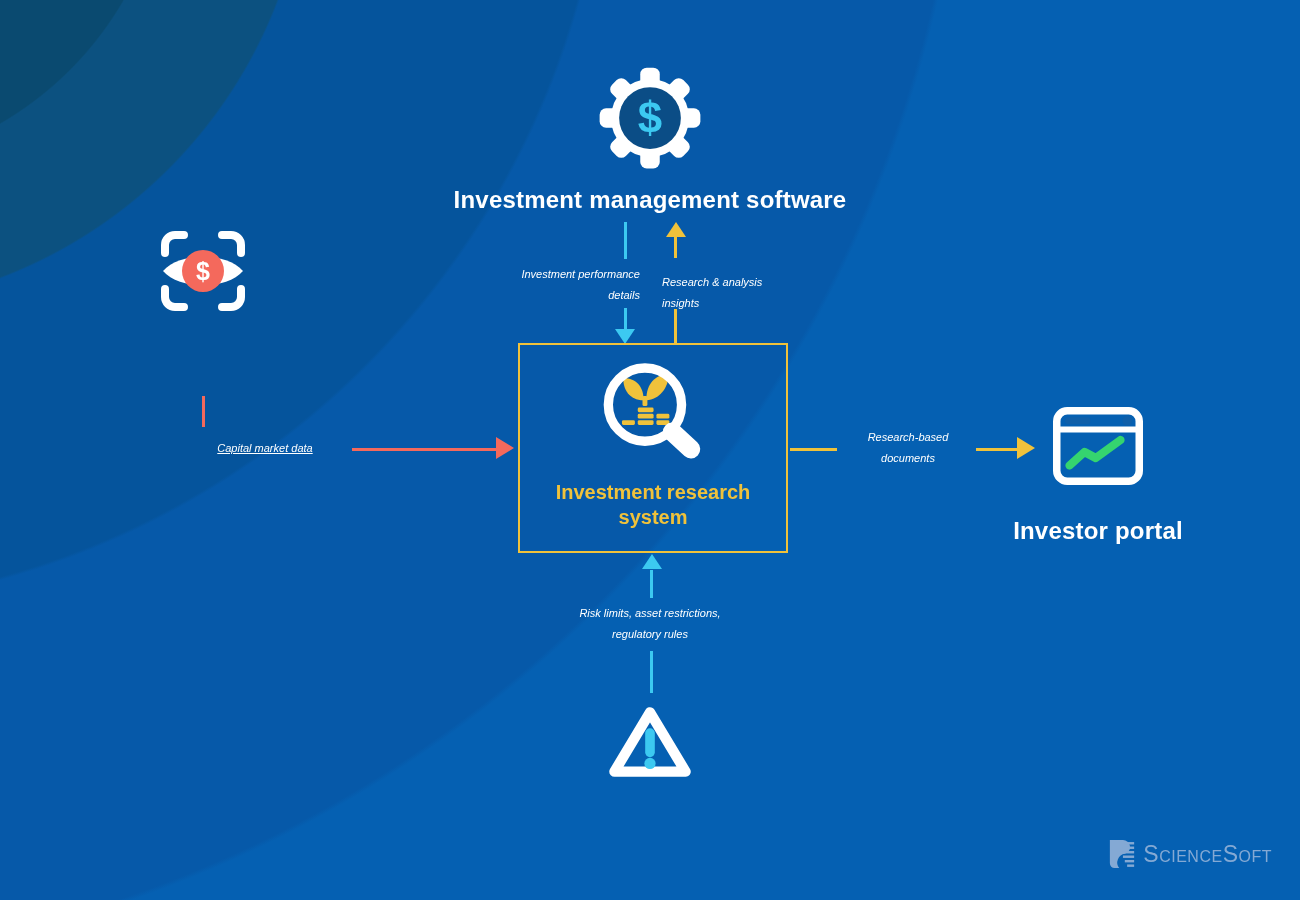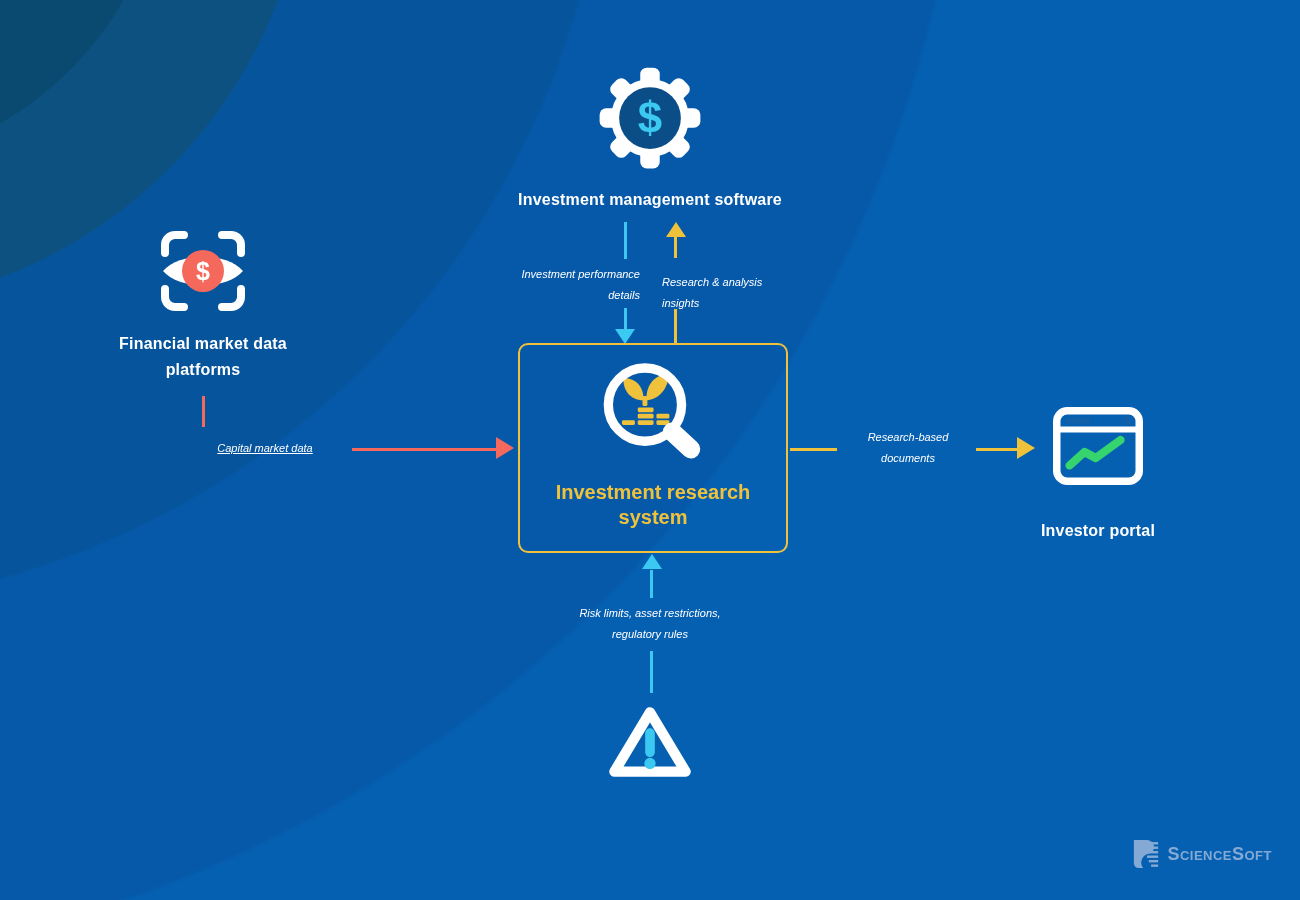--- a/index.html
+++ b/index.html
@@ -11,55 +11,55 @@
     background:
       radial-gradient(circle 340px at -170px -170px, #0A4A70 99.6%, rgba(0,0,0,0) 100%),
       radial-gradient(circle 480px at -170px -170px, #0C5180 99.6%, rgba(0,0,0,0) 100%),
       radial-gradient(circle 830px at -220px -220px, #05549C 99.6%, rgba(0,0,0,0) 100%),
       radial-gradient(circle 1250px at -280px -280px, #0659A9 99.6%, rgba(0,0,0,0) 100%),
       #0560B2;
   }
   .abs{position:absolute;}
   .node-title{
     position:absolute;
-    color:#fff;font-weight:bold;font-size:16px;line-height:26px;
+    color:#fff;font-weight:bold;font-size:24px;line-height:26px;
     text-align:center;letter-spacing:.2px;white-space:pre-line;
   }
   .flow-label{
     position:absolute;
     color:#fff;font-style:italic;font-size:11px;line-height:21px;
     white-space:pre-line;
   }
   .vline{position:absolute;width:3px;}
   .hline{position:absolute;height:3px;}
   .c-cyan{background:#3CC9F1;}
   .c-yellow{background:#F0C23B;}
   .c-coral{background:#F4695C;}
   .ah{position:absolute;width:0;height:0;}
   .ah-down-cyan{border-left:10px solid transparent;border-right:10px solid transparent;border-top:15px solid #3CC9F1;}
   .ah-up-cyan{border-left:10px solid transparent;border-right:10px solid transparent;border-bottom:15px solid #3CC9F1;}
   .ah-up-yellow{border-left:10px solid transparent;border-right:10px solid transparent;border-bottom:15px solid #F0C23B;}
   .ah-right-yellow{border-top:11.5px solid transparent;border-bottom:11.5px solid transparent;border-left:18px solid #F0C23B;}
   .ah-right-coral{border-top:11.5px solid transparent;border-bottom:11.5px solid transparent;border-left:18px solid #F4695C;}
   .center-box{
     position:absolute;left:518px;top:343px;width:270px;height:210px;
-    border:2.5px solid #F0C23B;border-radius:10px;box-sizing:border-box;
+    border:2.5px solid #F0C23B;border-radius:0;box-sizing:border-box;
   }
   .center-box .icon{position:absolute;left:79px;top:18px;}
   .center-box .box-title{
     position:absolute;left:0;right:0;top:135px;
     color:#F0C23B;font-weight:bold;font-size:20px;line-height:25px;
     text-align:center;white-space:pre-line;
   }
   .brand{
     position:absolute;right:28px;bottom:30px;
     display:flex;align-items:center;gap:7px;
   }
   .brand-text{
-    color:#84A9D4;font-size:18px;font-weight:700;
+    color:#84A9D4;font-size:23px;font-weight:400;
     font-variant:small-caps;letter-spacing:.5px;
   }
 </style>
 </head>
 <body>
 
 <div class="canvas">
 
   <div class="abs" style="left:598px;top:66px;">
     <svg width="104" height="104" viewBox="0 0 64 64">
@@ -118,22 +118,20 @@
         <path d="M5 26 V18 a10 10 0 0 1 10 -10 h9"></path>
         <path d="M62 8 h9 a10 10 0 0 1 10 10 v8"></path>
         <path d="M5 62 v8 a10 10 0 0 0 10 10 h9"></path>
         <path d="M81 62 v8 a10 10 0 0 1 -10 10 h-9"></path>
       </g>
       <path d="M3 44 C19 25 67 25 83 44 C67 63 19 63 3 44 Z" fill="#FFFFFF"></path>
       <circle cx="43" cy="44" r="21" fill="#F4695C"></circle>
       <text x="43" y="53" text-anchor="middle" font-size="25" font-weight="bold" fill="#FFFFFF">$</text>
     </svg>
   </div>
-  <div class="node-title" style="left:53px;top:331px;width:300px;">Financial market data
-platforms</div>
 
   <div>
     <div class="vline c-coral" style="left:201.5px;top:396px;height:31px;"></div>
     <div class="flow-label" style="left:145px;top:438px;width:240px;text-align:center;text-decoration:underline;">Capital market data</div>
     <div class="hline c-coral" style="left:352px;top:447.5px;width:144px;"></div>
     <div class="ah ah-right-coral" style="left:496px;top:437px;"></div>
   </div>
 
   <div class="center-box">
     <div class="icon">

